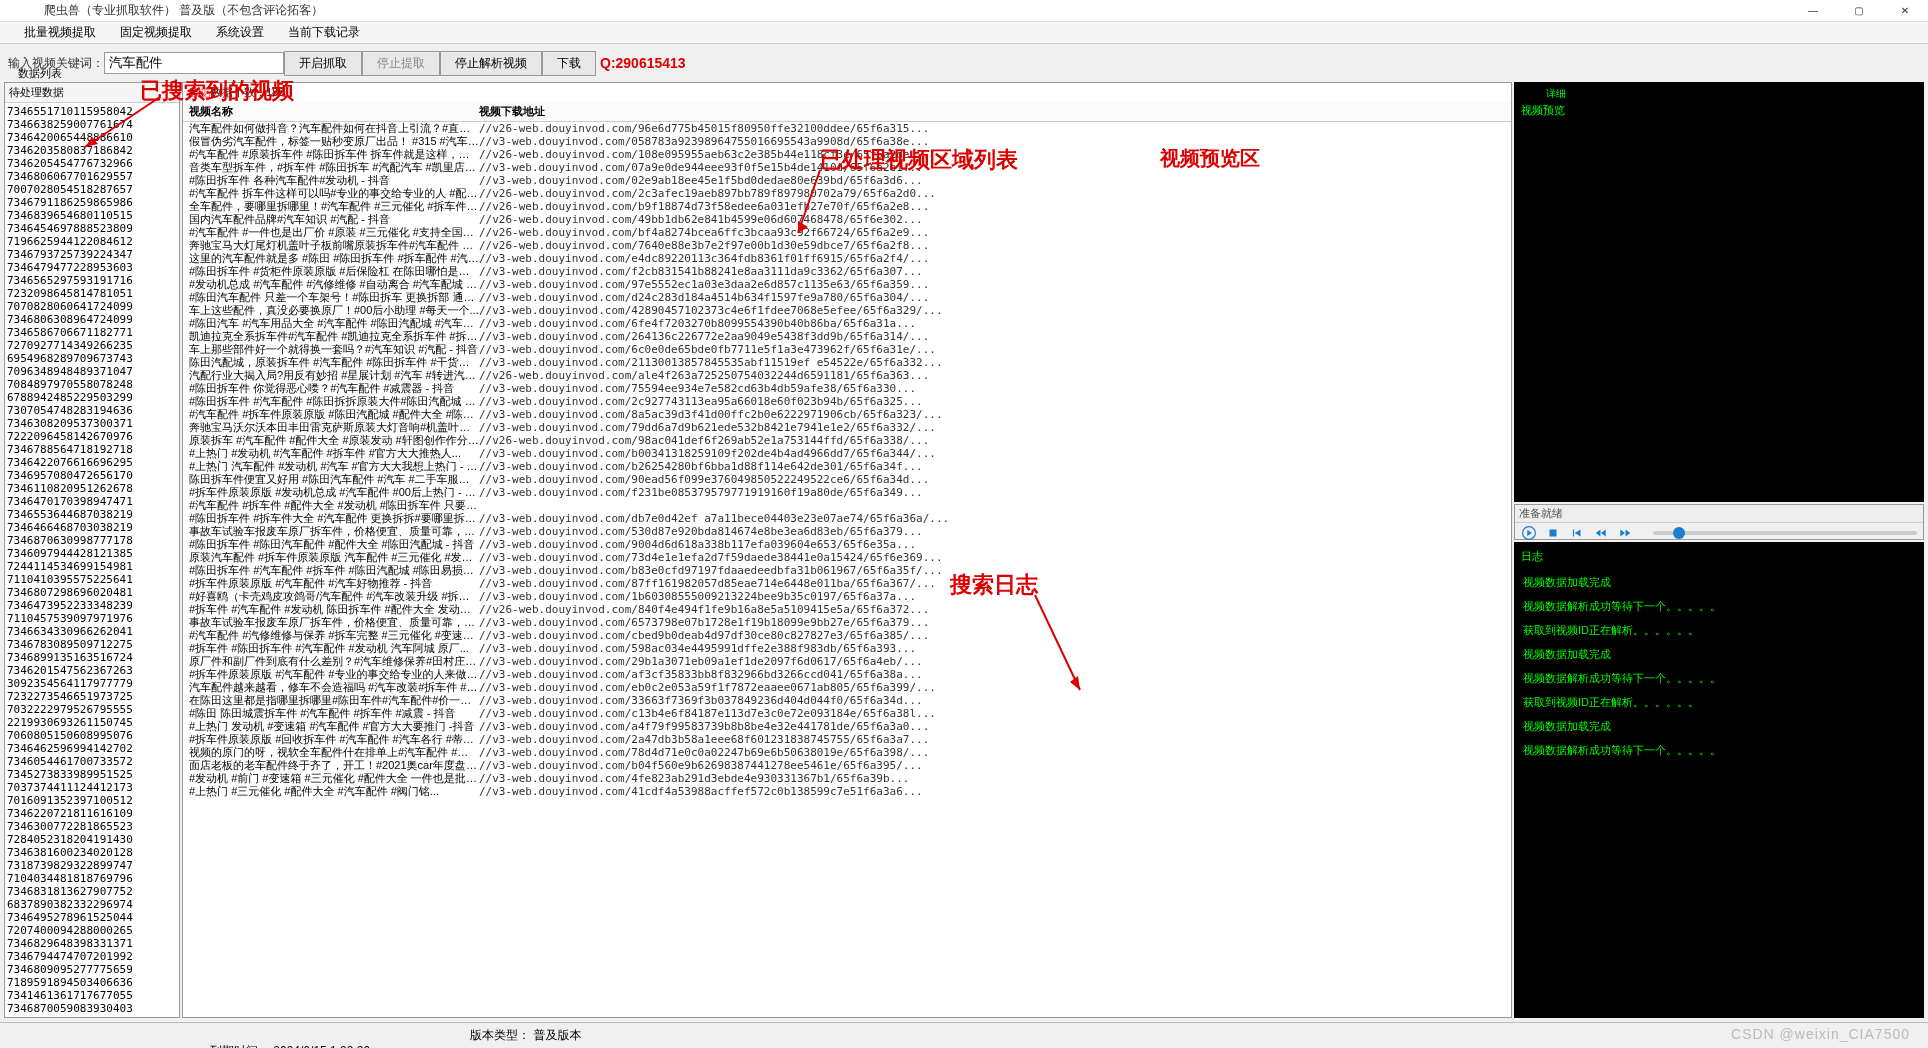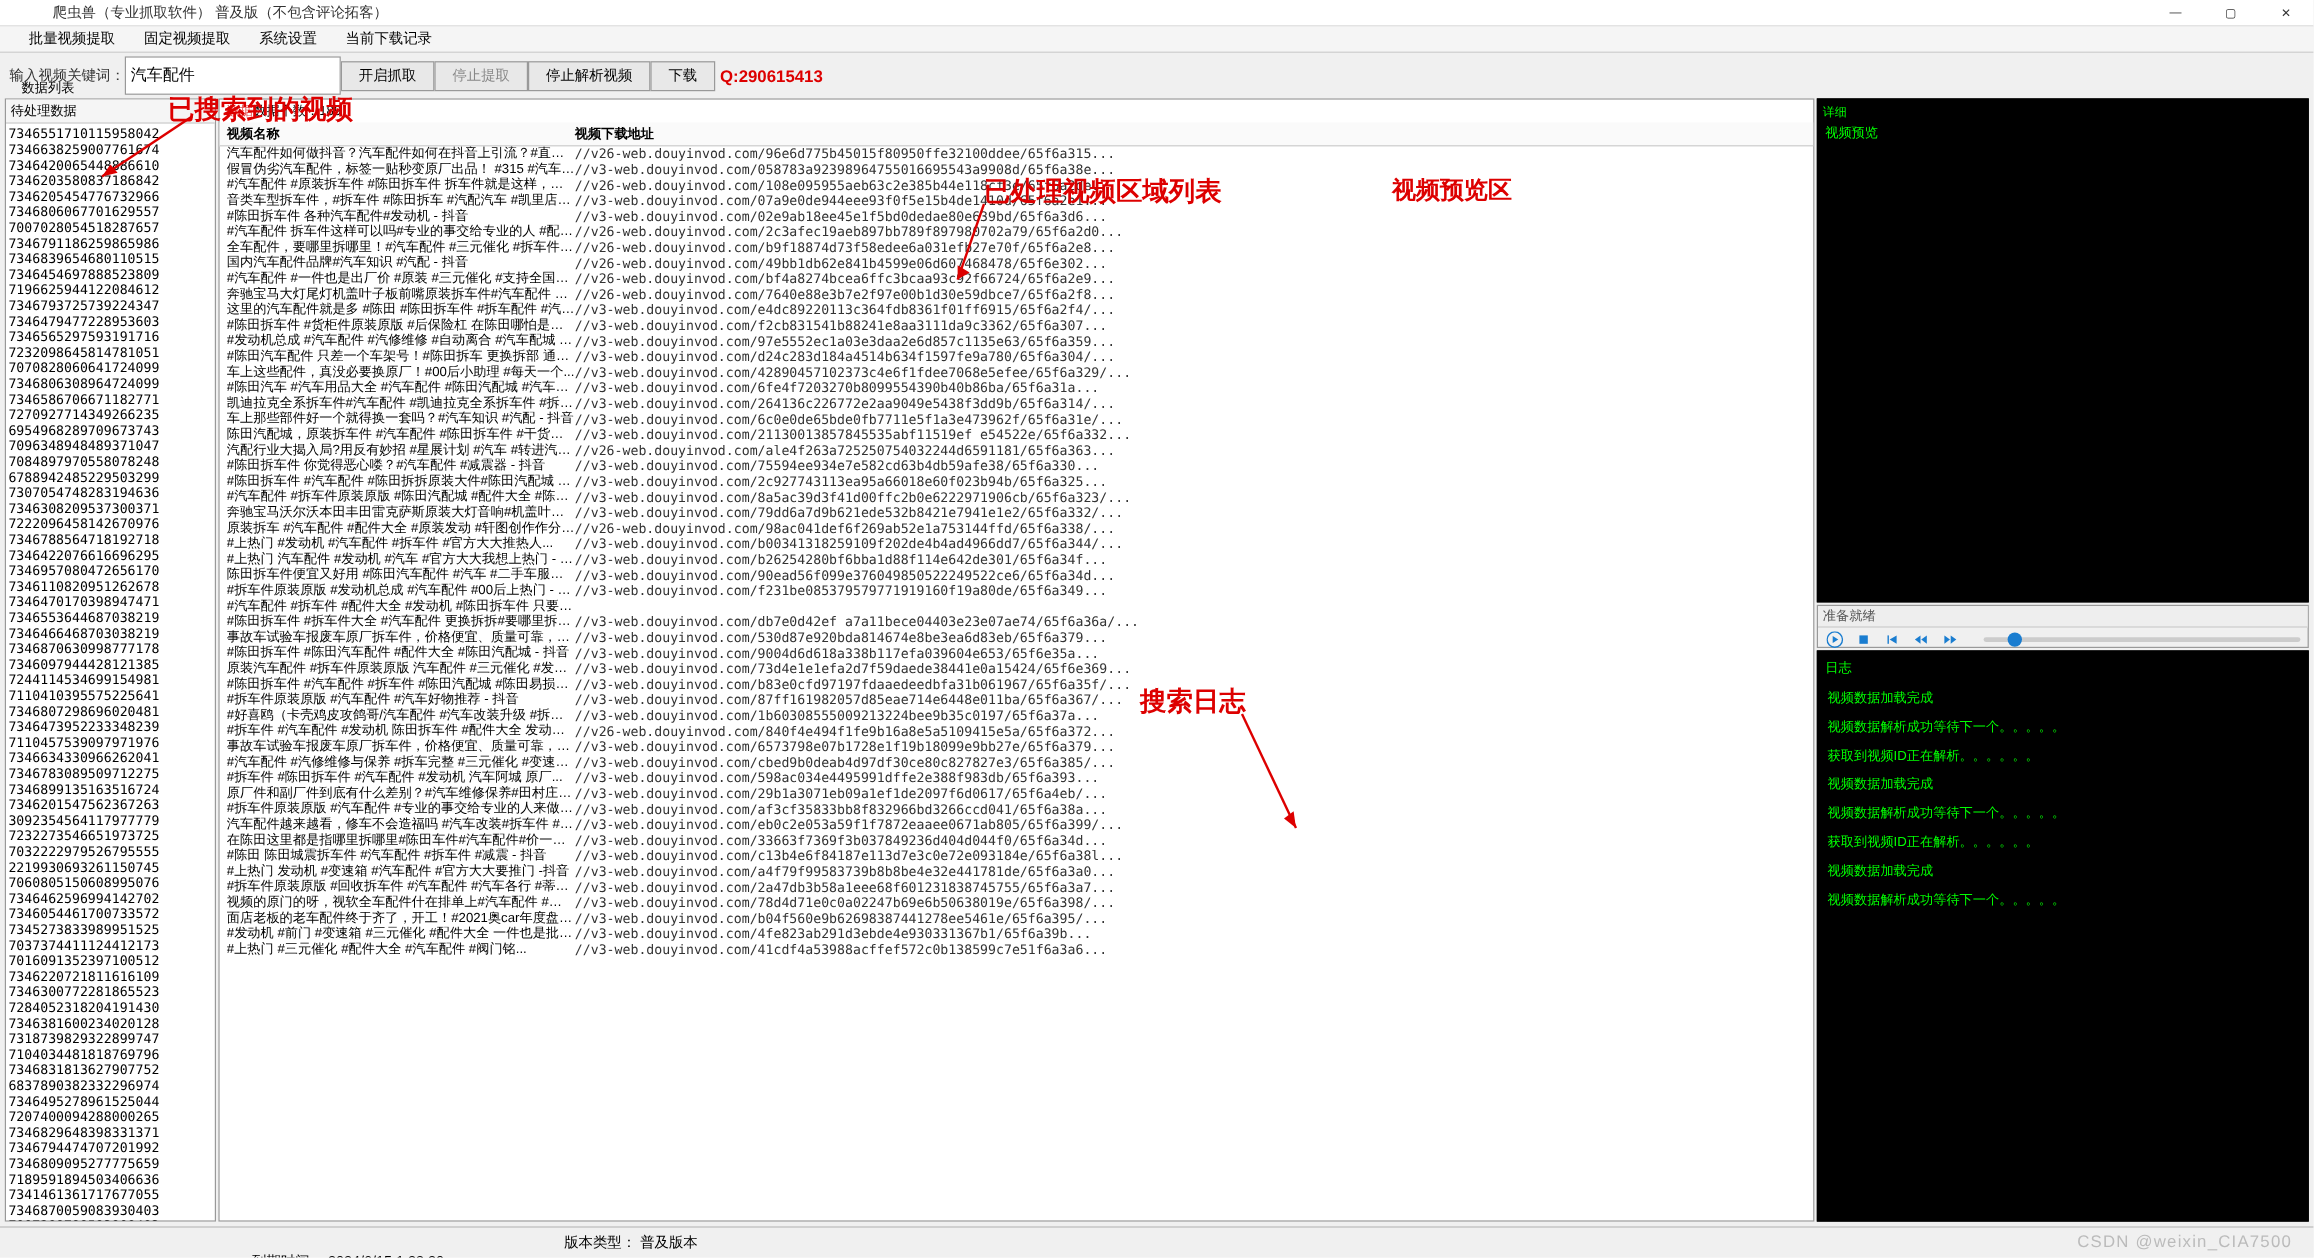--- a/index.html
+++ b/index.html
@@ -6,21 +6,21 @@
 body { font-family: "SimSun", "Microsoft YaHei", sans-serif; font-size: 12px; background: #f0f0f0; overflow: hidden; }
 .window { width: 1928px; height: 1048px; background: #f0f0f0; display: flex; flex-direction: column; position: relative; }
 .titlebar { height: 22px; background: #fff; border-bottom: 1px solid #ddd; display: flex; align-items: center; padding: 0 8px; position: relative; }
 .titlebar-text { font-size: 12px; color: #333; margin-left: 36px; }
 .win-controls { position: absolute; right: 0; display: flex; }
 .win-btn { width: 46px; height: 22px; display: flex; align-items: center; justify-content: center; font-size: 10px; color: #333; }
 .menubar { height: 22px; background: #f5f5f5; display: flex; align-items: center; padding: 0 16px; gap: 8px; border-bottom: 1px solid #ccc; }
 .menu-item { padding: 2px 8px; cursor: pointer; }
 .toolbar { height: 38px; display: flex; align-items: center; padding: 4px 8px; gap: 0; position: relative; }
 .label { color: #333; }
-.search-input { width: 180px; height: 32px; border: 1px solid #999; padding: 0 4px; background: #fff; }
+.search-input { width: 180px; height: 22px; border: 1px solid #999; padding: 0 4px; background: #fff; }
 .btn { padding: 3px 14px; border: 1px solid #999; background: #e8e8e8; cursor: pointer; font-size: 12px; }
 .btn:disabled { color: #888; }
 .q-label { position: absolute; left: 600px; color: #d00; font-size: 14px; font-weight: bold; }
 .main-area { flex: 1; display: flex; gap: 2px; padding: 0 4px 4px 4px; min-height: 0; }
 .left-panel { width: 176px; display: flex; flex-direction: column; border: 1px solid #999; background: #fff; }
 .panel-header { background: #f5f5f5; padding: 2px 4px; font-size: 11px; border-bottom: 1px solid #ccc; }
 .id-list { flex: 1; overflow-y: scroll; font-family: monospace; font-size: 11px; line-height: 13px; padding: 2px; }
 .id-list div { white-space: nowrap; }
 .center-panel { flex: 1; display: flex; flex-direction: column; border: 1px solid #999; background: #fff; min-width: 0; }
 .center-header { padding: 2px 6px; font-size: 11px; border-bottom: 1px solid #ccc; background: #fafafa; display: flex; font-weight: bold; }
@@ -398,21 +398,21 @@
           </div>
           <div class="data-row">
             <div class="c1">#上热门 #三元催化 #配件大全 #汽车配件 #阀门铭...</div>
             <div class="c2">//v3-web.douyinvod.com/41cdf4a53988acffef572c0b138599c7e51f6a3a6...</div>
           </div>
         </div>
     </div>
 
     <div class="right-panel">
       <div class="preview-box">
-        <div style="color:#0f0; font-size:10px;"><span>详细</span></div>
+        <div style="color:#0f0; font-size:10px;margin-left:27px;"><span>详细</span></div>
         <div class="preview-title">视频预览</div>
         <div class="preview-content"></div>
       </div>
       <div class="player-box">
         <div class="player-label">准备就绪</div>
         <div class="player-controls">
           <span class="pc-btn">
               <svg viewBox="0 0 24 24">
                 <circle cx="12" cy="12" r="11" fill="none" stroke="#1a7dd0" stroke-width="2"></circle>
                 <polygon points="9,7 9,17 17,12"></polygon>

